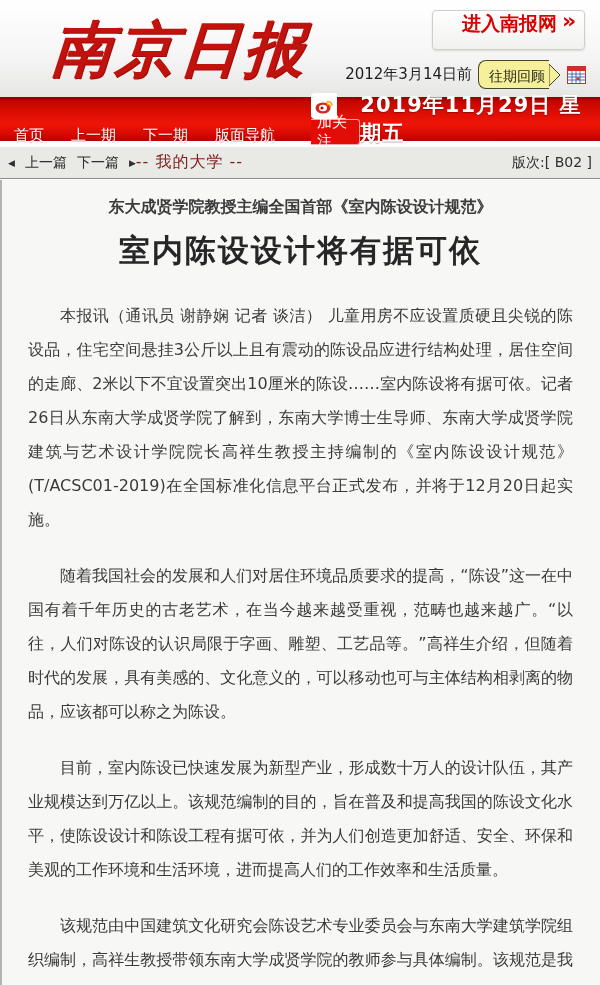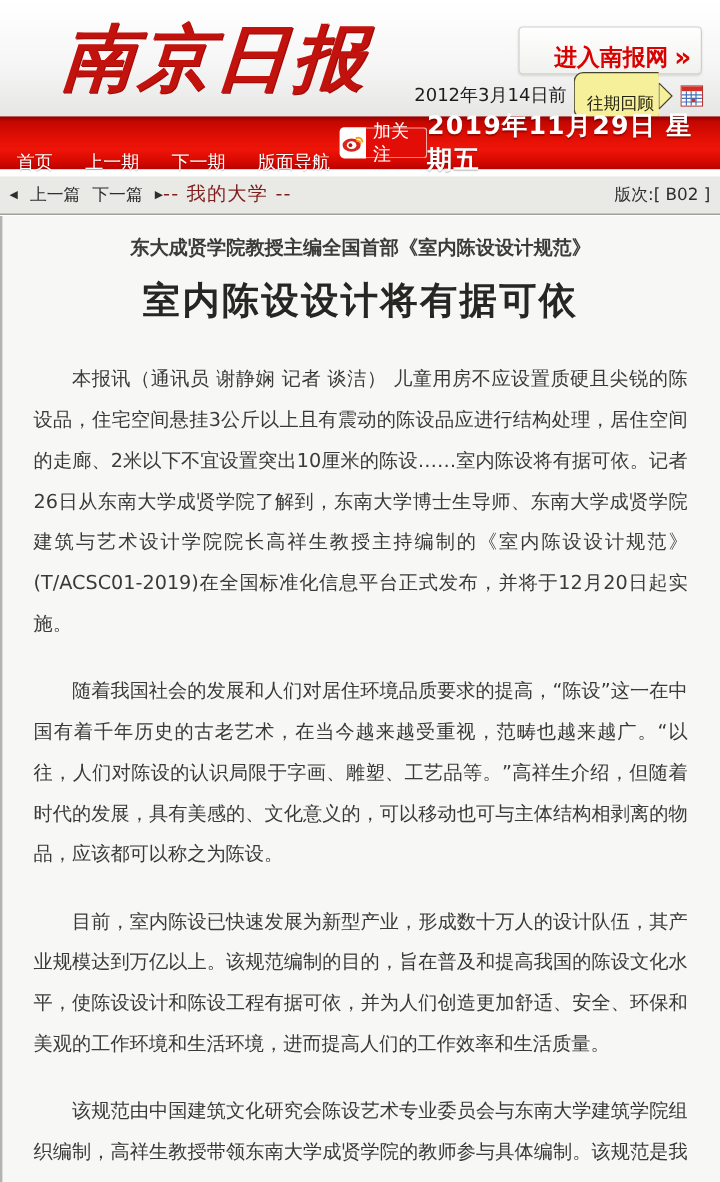--- a/index.html
+++ b/index.html
@@ -7,39 +7,39 @@
   body { font-family:"DejaVu Sans","Liberation Sans",sans-serif; }
   .page { position:relative; width:600px; height:985px; margin:0 auto; background:#ffffff; overflow:hidden; }
 
   
   .top-header { position:absolute; top:0; left:0; width:600px; height:97px;
     background:linear-gradient(180deg,#ffffff 0%,#f6f6f6 55%,#e6e6e5 100%); }
   .logo { position:absolute; left:52px; top:0px; height:97px; display:flex; align-items:center;
     font-family:"DejaVu Serif","Liberation Serif",serif; font-style:italic; font-weight:bold;
     font-size:60px; letter-spacing:4px; color:#c1120e; cursor:pointer; line-height:1;
     text-shadow:1px 1px 0 #a00c08; transform:skewX(-4deg); }
-  .enter-btn { position:absolute; right:15px; top:22px; width:153px; height:40px;
+  .enter-btn { position:absolute; right:15px; top:10px; width:153px; height:40px;
     background:linear-gradient(180deg,#ffffff,#f1f1ee); border:1px solid #cfcfc9; border-radius:4px;
-    box-shadow:0 1px 2px rgba(0,0,0,.12); display:flex; align-items:flex-end; justify-content:center;
+    box-shadow:0 1px 2px rgba(0,0,0,.12); display:flex; align-items:flex-start; justify-content:center;
     gap:5px; color:#d80300; font-weight:bold; font-size:19px; cursor:pointer;padding-left:21px; }
   .enter-btn .chev { font-size:22px; line-height:1; position:relative; top:-1px; }
   .date-row { position:absolute; right:14px; top:60px; display:flex; align-items:center; gap:6px;
     font-size:15px; color:#1d1d1d; }
   .archive-badge { display:flex; align-items:center; cursor:pointer; }
   .archive-badge .tag { background:#f7f09b; border:1px solid #46452a; border-right:none;
-    border-radius:8px 0 0 8px; padding:17px 4px 2px 10px; font-size:14px; color:#201f10; white-space:nowrap; }
+    border-radius:8px 0 0 8px; padding:7px 4px 2px 10px; font-size:14px; color:#201f10; white-space:nowrap; }
   .cal-icon { width:19px; height:18px; display:block; cursor:pointer; }
 
   
   .nav-bar { position:absolute; top:97px; left:0; width:600px; height:44px;
     background:linear-gradient(180deg,#8f0000 0%,#c30700 10%,#e51005 45%,#ee1508 62%,#d30700 88%,#b80300 100%);
     display:flex; align-items:center; padding:0 14px; color:#ffffff; }
   .nav-menu { display:flex; align-items:center; gap:27px; font-size:15px; }
   .nav-item { cursor:pointer; white-space:nowrap; text-shadow:0 1px 1px rgba(0,0,0,.25);margin-top:32px; }
-  .weibo-widget { display:flex; align-items:center; margin-left:8px; cursor:pointer; }
+  .weibo-widget { display:flex; align-items:flex-start; margin-left:36px; cursor:pointer;flex-direction:column; }
   .weibo-box { width:26px; height:26px; background:#ffffff; border-radius:4px 0 0 4px;
     display:flex; align-items:center; justify-content:center; }
   .follow-btn { height:26px; display:flex; align-items:center; background:#e20d06;
     border:1px solid #f7a9a5; border-left:none; border-radius:0 3px 3px 0; padding:0 6px;
     font-size:15px; color:#fff; }
   .nav-date { margin-left:auto; font-size:21px; font-weight:bold; letter-spacing:1px;
     text-shadow:0 1px 1px rgba(0,0,0,.3); }
 
   
   .sub-nav { position:absolute; top:147px; left:0; width:600px; height:32px; background:#e9e9e6;

